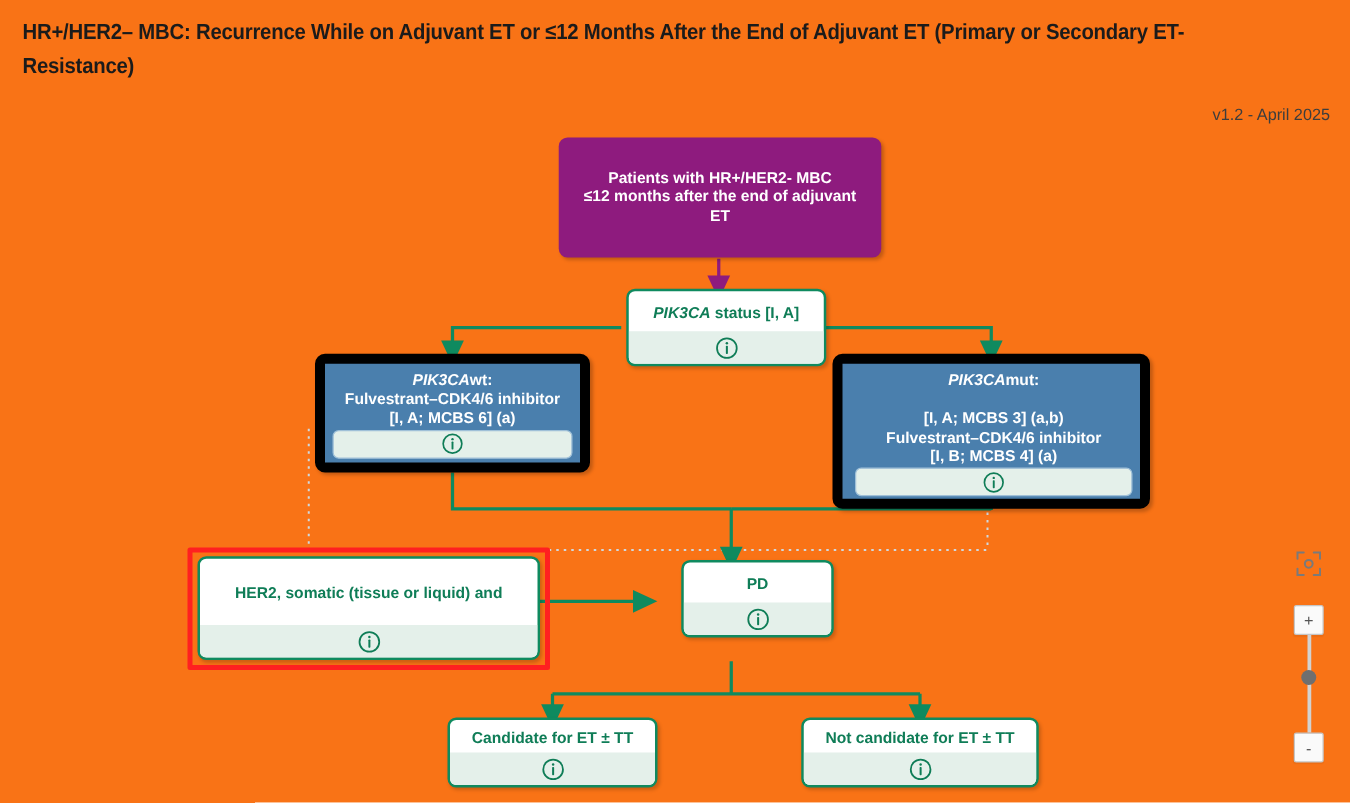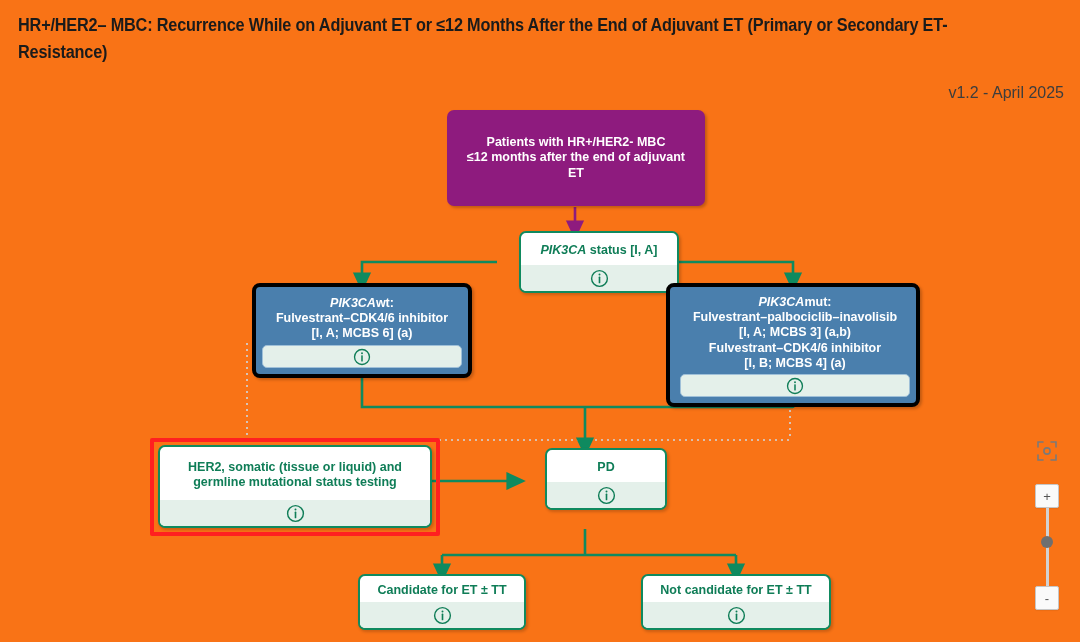--- a/index.html
+++ b/index.html
@@ -21,21 +21,21 @@
     line-height: 27px;
     letter-spacing: -0.2px;
     color: #1b1b1b;
     font-family: "Liberation Sans", sans-serif;
     transform: scaleX(0.93);
     transform-origin: left top;
   }
   #version-label {
     position: absolute;
     right: 16px; top: 84px;
-    font-size: 16px;
+    font-size: 13px;
     color: #3d3d3d;
     font-family: "Liberation Sans", sans-serif;
   }
 
   
   #canvas { position:absolute; left:0; top:100px; width:932px; height:542px; }
   #edges { position:absolute; left:0; top:0; width:1080px; height:542px; }
 
   
   .node { position:absolute; }
@@ -72,21 +72,21 @@
   .node-green .infobar {
     flex:0 0 auto;
     height:26px;
     background:#e4f0ea;
     display:flex; align-items:center; justify-content:center;
   }
 
   
   .node-blue {
     background:#4a7fad;
-    border:4px solid #000000;
+    border:8px solid #000000;
     border-radius:8px;
     box-shadow: 2px 2px 3px rgba(0,0,0,.22);
     display:flex; flex-direction:column;
     padding:5px 6px 6px;
   }
   .node-blue .ttl {
     flex:1 1 auto;
     display:flex; align-items:center; justify-content:center;
     text-align:center;
     color:#ffffff;
@@ -194,21 +194,21 @@
     </svg>
 
     <div class="node node-purple" style="left:447px; top:10px; width:258px; height:96px;">
       <div>
         <div>Patients with HR+/HER2- MBC</div>
         <div>≤12 months after the end of adjuvant</div>
         <div>ET</div>
       </div>
     </div>
 
-    <div class="node node-green" style="left:519px; top:131px; width:160px; height:62px;">
+    <div class="node node-green" style="left:501px; top:131px; width:160px; height:62px;">
       <div class="ttl">
         <span><span class="ital">PIK3CA</span><span> status [I, A]</span></span>
       </div>
       <div class="infobar">
         <svg class="info-ico" width="19" height="19" viewBox="0 0 20 20">
           <circle cx="10" cy="10" r="8.3" fill="none" stroke="#0f7d57" stroke-width="1.5"></circle>
           <circle cx="10" cy="5.9" r="1.05" fill="#0f7d57"></circle>
           <rect x="9.15" y="8" width="1.7" height="7" rx="0.6" fill="#0f7d57"></rect>
         </svg>
       </div>
@@ -228,40 +228,39 @@
           <circle cx="10" cy="5.9" r="1.05" fill="#0f7d57"></circle>
           <rect x="9.15" y="8" width="1.7" height="7" rx="0.6" fill="#0f7d57"></rect>
         </svg>
       </div>
     </div>
 
     <div class="node node-blue" style="left:666px; top:183px; width:254px; height:124px;padding-left:10px;">
       <div class="ttl">
         <span>
           <span class="ital">PIK3CA</span><span>mut:</span><br>
-          <span>Fulvestrant–palbociclib–inavolisib</span><br>
+          <br>
           <span>[I, A; MCBS 3] (a,b)</span><br>
           <span>Fulvestrant–CDK4/6 inhibitor</span><br>
           <span>[I, B; MCBS 4] (a)</span>
         </span>
       </div>
       <div class="infobar">
         <svg class="info-ico" width="18" height="18" viewBox="0 0 20 20">
           <circle cx="10" cy="10" r="8.3" fill="none" stroke="#0f7d57" stroke-width="1.5"></circle>
           <circle cx="10" cy="5.9" r="1.05" fill="#0f7d57"></circle>
           <rect x="9.15" y="8" width="1.7" height="7" rx="0.6" fill="#0f7d57"></rect>
         </svg>
       </div>
     </div>
 
     <div class="node node-green" style="left:158px; top:345px; width:274px; height:83px;">
       <div class="ttl">
         <span>
           <span>HER2, somatic (tissue or liquid) and</span><br>
-          <span>germline mutational status testing</span>
         </span>
       </div>
       <div class="infobar">
         <svg class="info-ico" width="19" height="19" viewBox="0 0 20 20">
           <circle cx="10" cy="10" r="8.3" fill="none" stroke="#0f7d57" stroke-width="1.5"></circle>
           <circle cx="10" cy="5.9" r="1.05" fill="#0f7d57"></circle>
           <rect x="9.15" y="8" width="1.7" height="7" rx="0.6" fill="#0f7d57"></rect>
         </svg>
       </div>
     </div>

